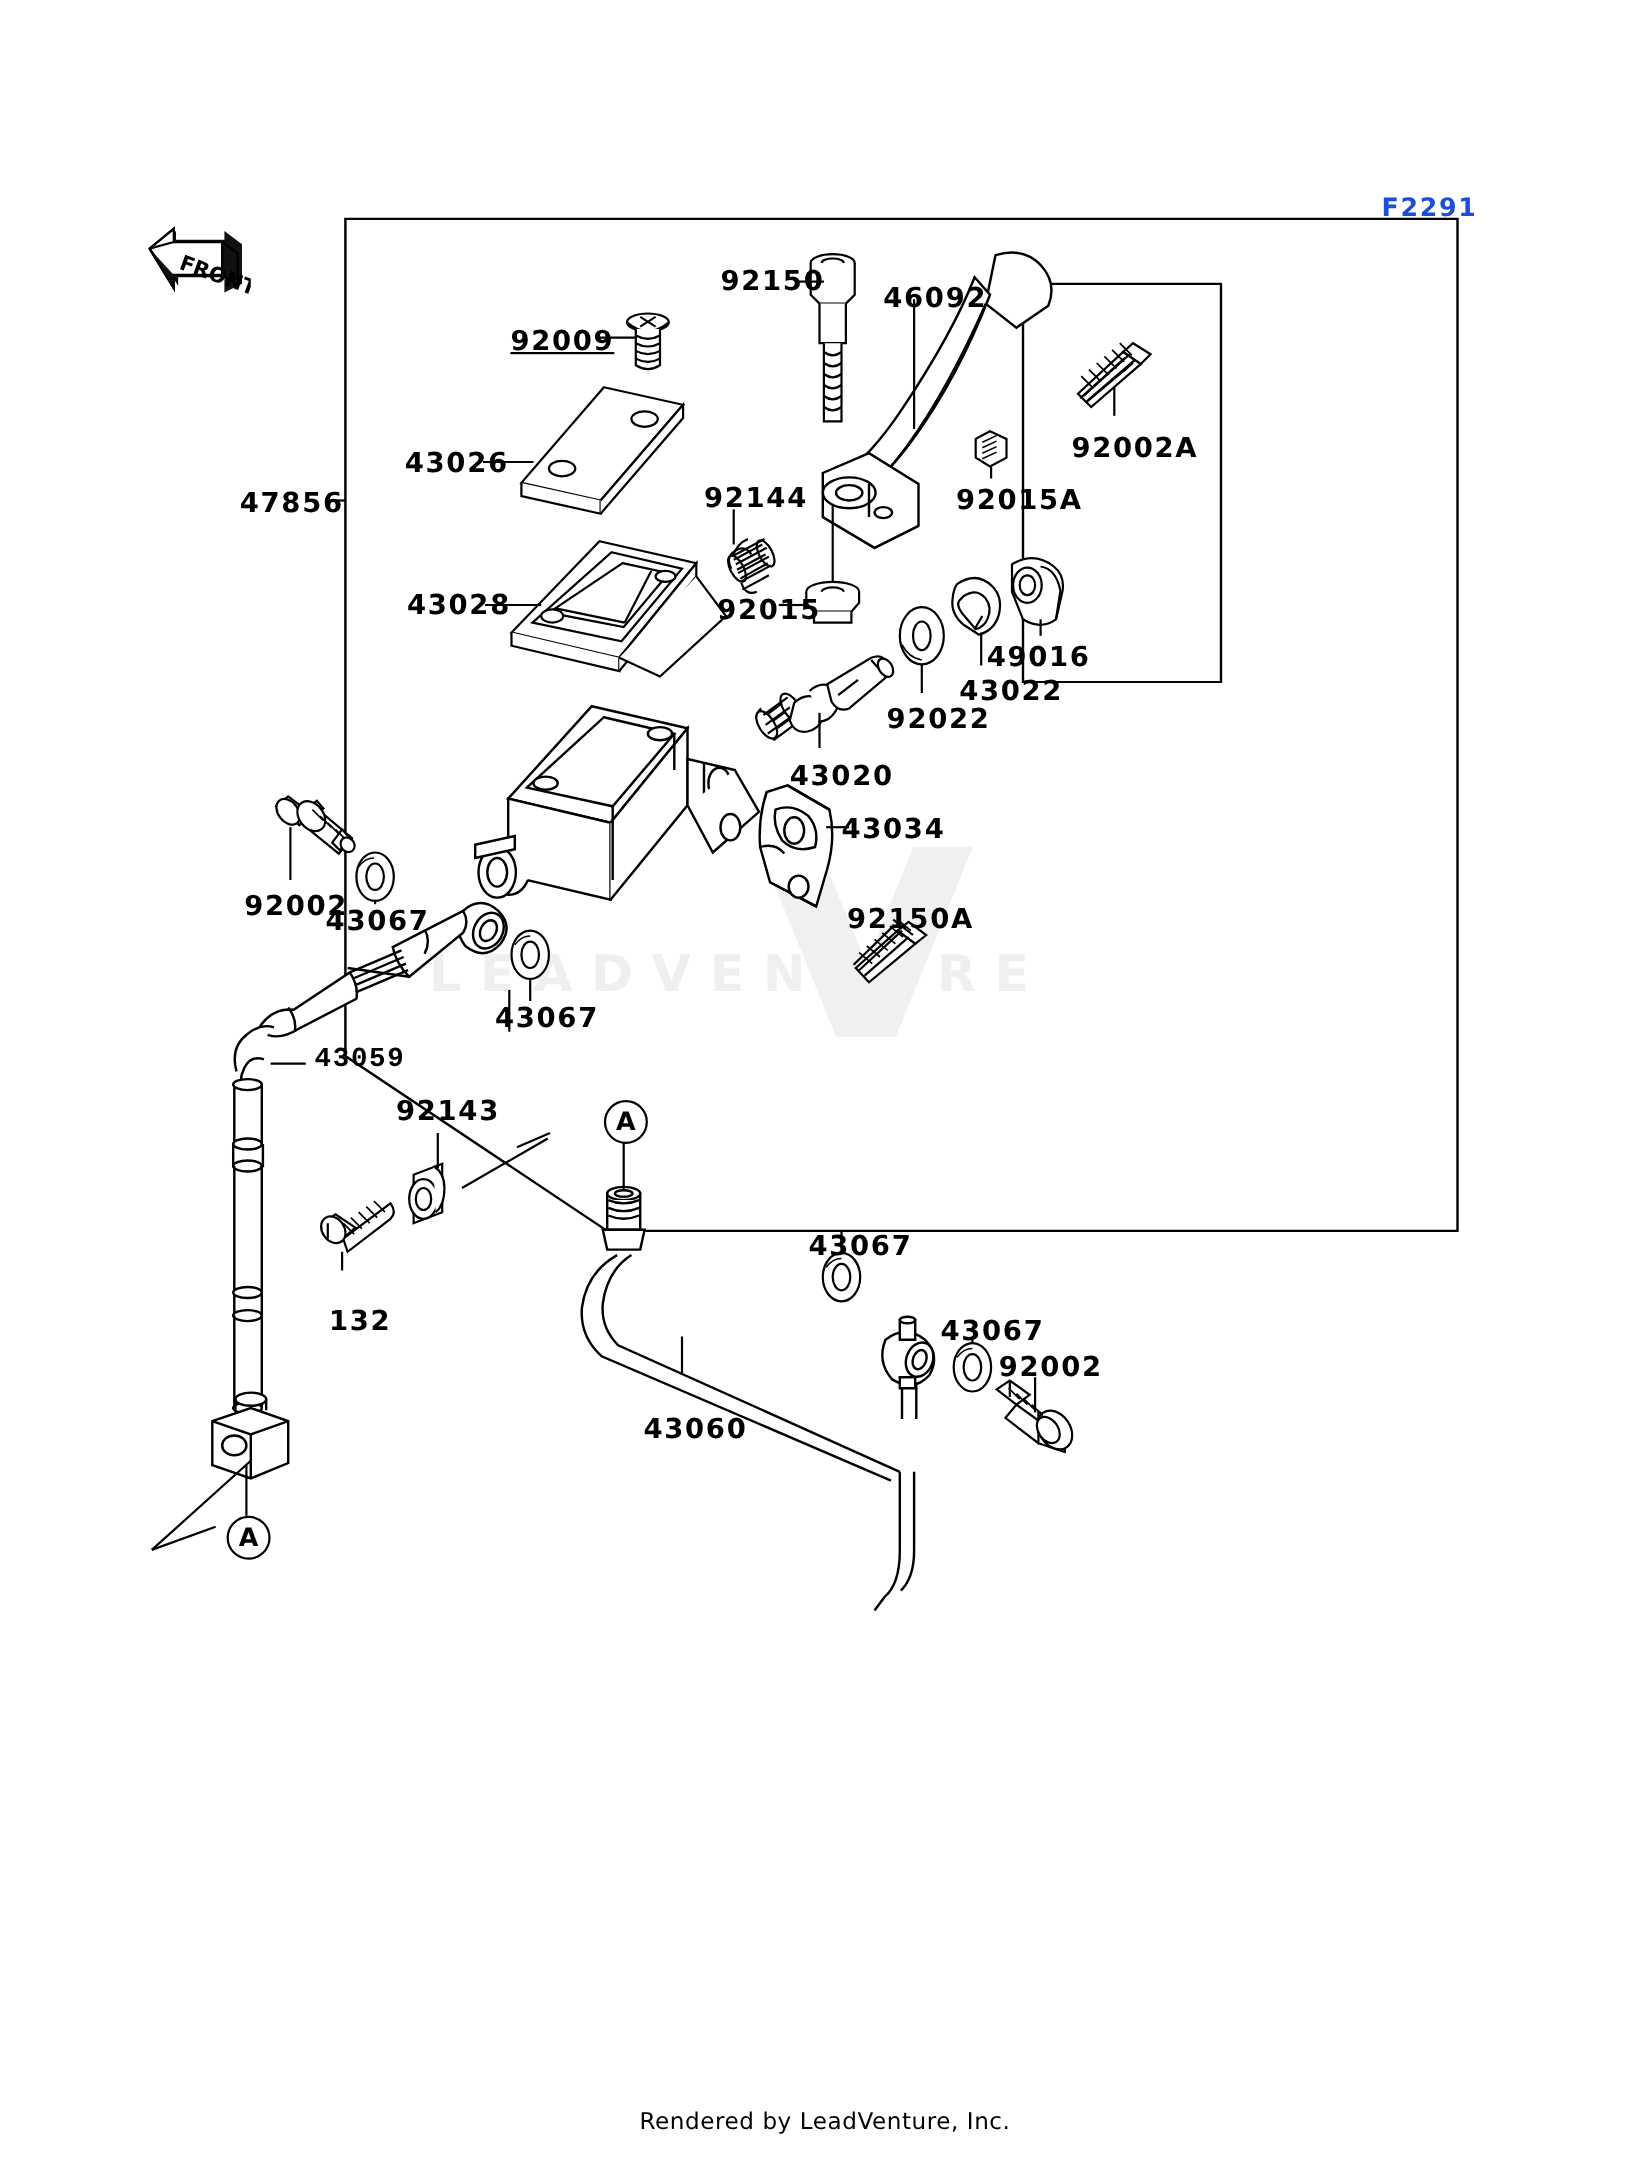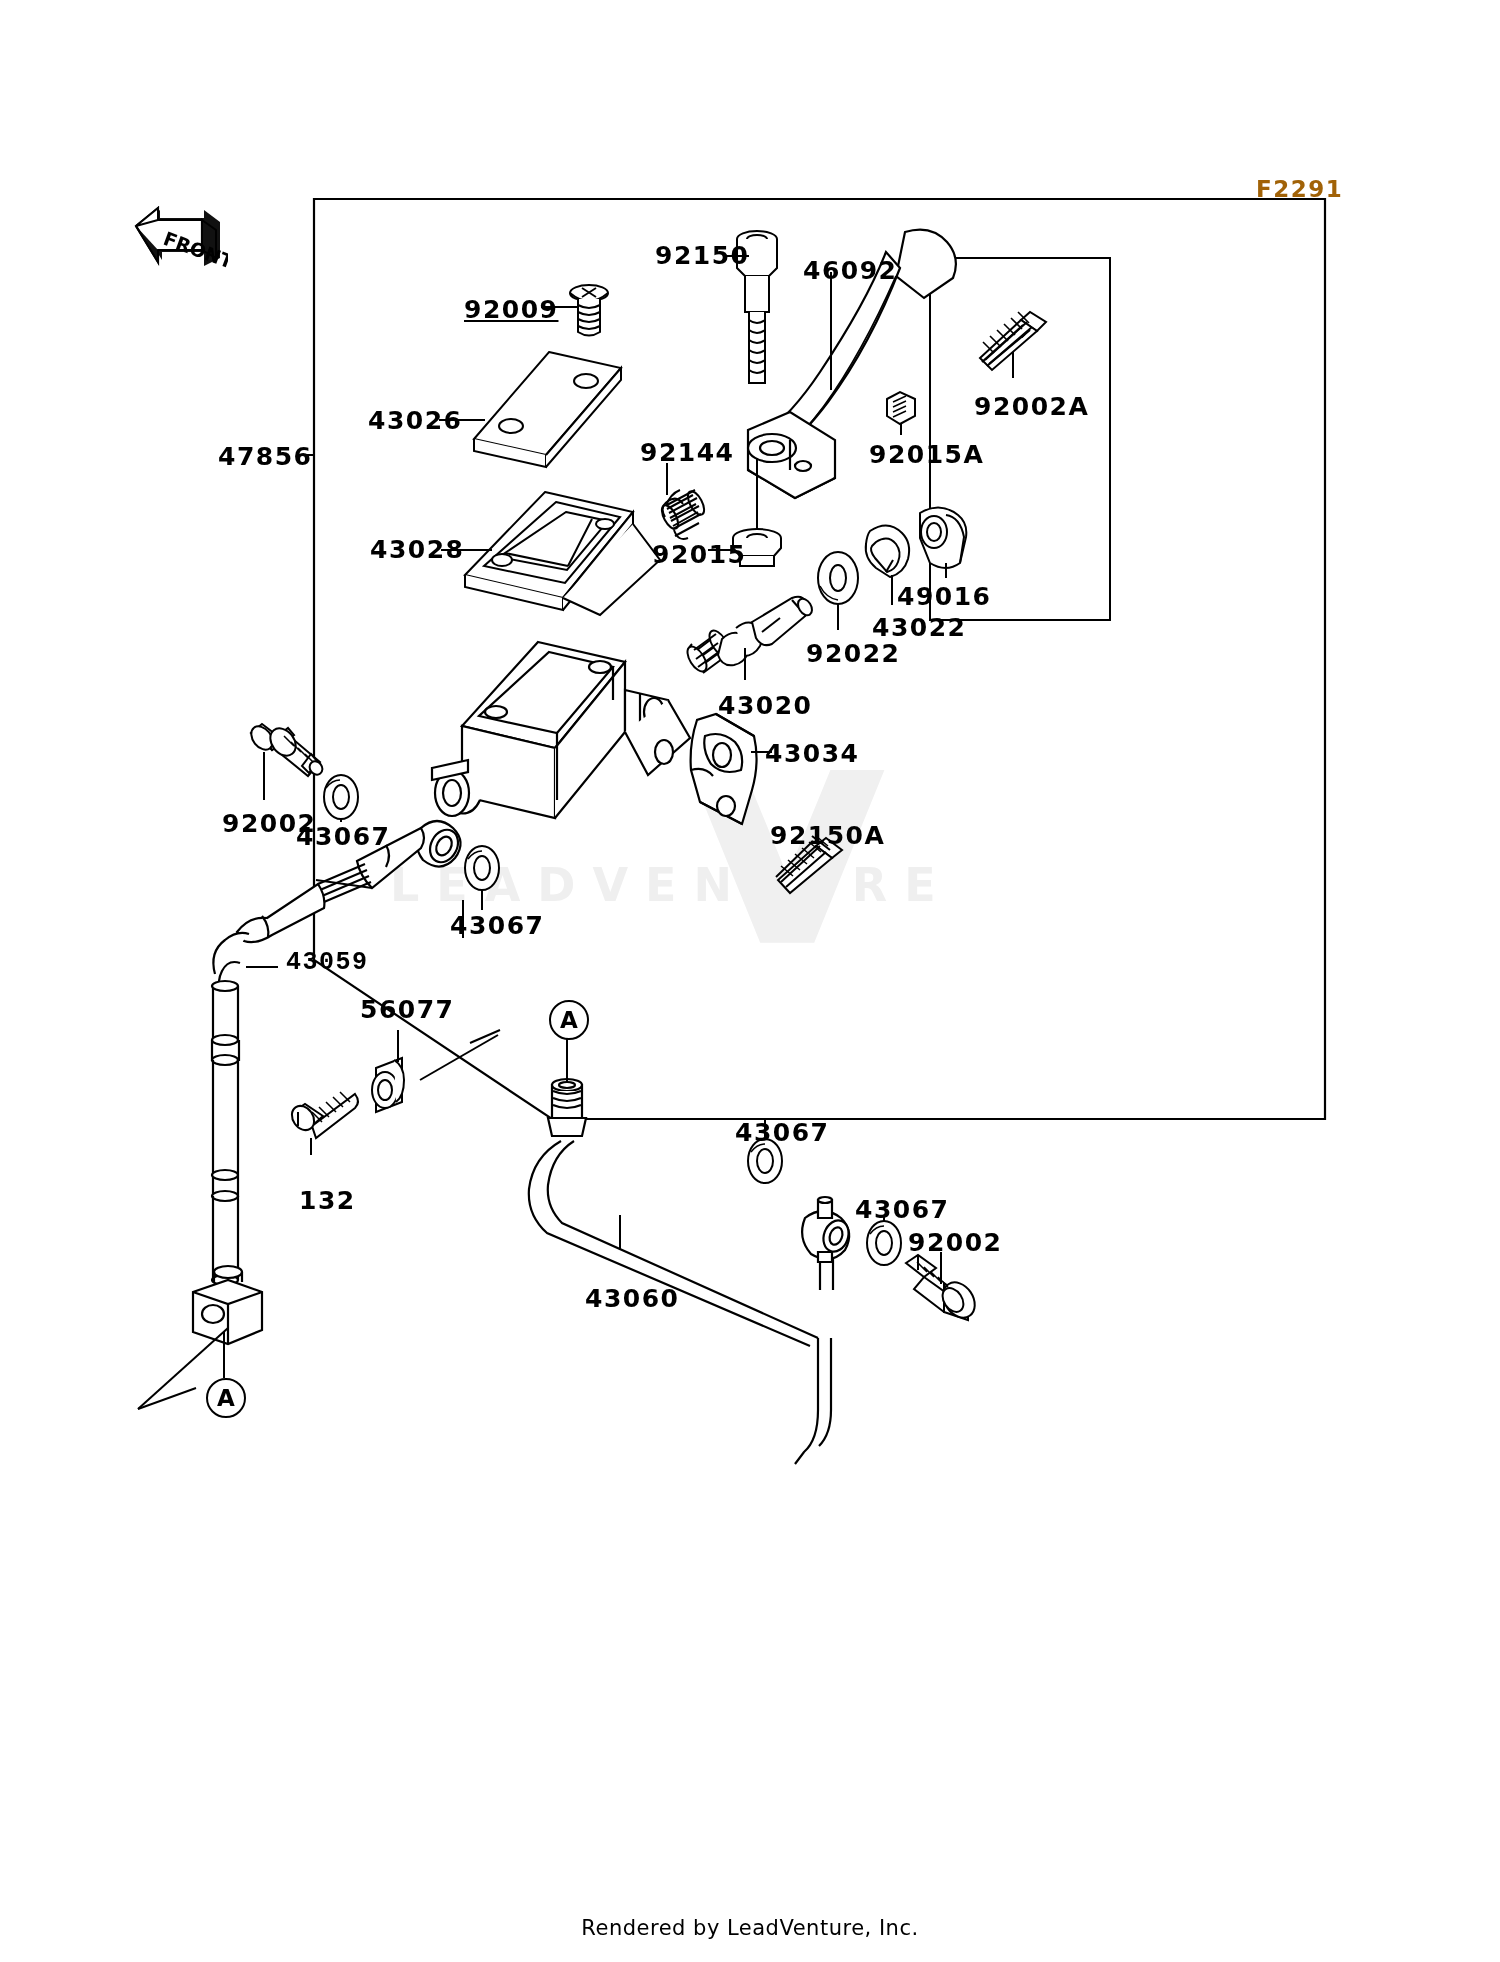--- a/index.html
+++ b/index.html
@@ -12,21 +12,21 @@
   #stage{position:absolute;inset:0;}
   svg.layer{position:absolute;left:0;top:0;width:1500px;height:1962px;}
   .lbl{
     position:absolute;
     font-family:"DejaVu Sans","Liberation Sans",sans-serif;
     font-size:25px;font-weight:bold;letter-spacing:1.5px;
     white-space:nowrap;color:#000;line-height:1;
   }
   .code{
     position:absolute;font-size:23px;font-weight:bold;letter-spacing:1.5px;
-    white-space:nowrap;color:#a16207;
+    white-space:nowrap;color:#1d4ed8;
   }
   .footer{
     position:absolute;left:0;right:0;bottom:22px;text-align:center;
     font-size:21px;font-family:"DejaVu Sans","Liberation Sans",sans-serif;
     color:#000;letter-spacing:0.5px;margin-top:40px;
   }
   .wm{
     position:absolute;
     font-family:"DejaVu Sans","Liberation Sans",sans-serif;
     color:#efefef;font-weight:bold;user-select:none;pointer-events:none;
@@ -442,21 +442,21 @@
   <div class="lbl" style="left:897px;top:584px;">49016</div>
   <div class="lbl" style="left:872px;top:615px;text-align:center;">43022</div>
   <div class="lbl" style="left:806px;top:641px;">92022</div>
   <div class="lbl" style="left:718px;top:693px;">43020</div>
   <div class="lbl" style="left:765px;top:741px;">43034</div>
   <div class="lbl" style="left:770px;top:823px;">92150A</div>
   <div class="lbl" style="left:222px;top:811px;">92002</div>
   <div class="lbl" style="left:296px;top:824px;">43067</div>
   <div class="lbl" style="left:450px;top:913px;">43067</div>
   <div class="lbl" style="left:286px;top:950px;font-family:Liberation Mono, monospace;">43059</div>
-  <div class="lbl" style="left:360px;top:997px;">56077</div>
+  <div class="lbl" style="left:360px;top:997px;">92143</div>
   <div class="lbl" style="left:299px;top:1160px;margin-top:28px;">132</div>
   <div class="lbl" style="left:585px;top:1286px;">43060</div>
   <div class="lbl" style="left:735px;top:1120px;">43067</div>
   <div class="lbl" style="left:855px;top:1197px;">43067</div>
   <div class="lbl" style="left:908px;top:1230px;">92002</div>
 
   <div class="footer">Rendered by LeadVenture, Inc.</div>
 
 </div>
 

